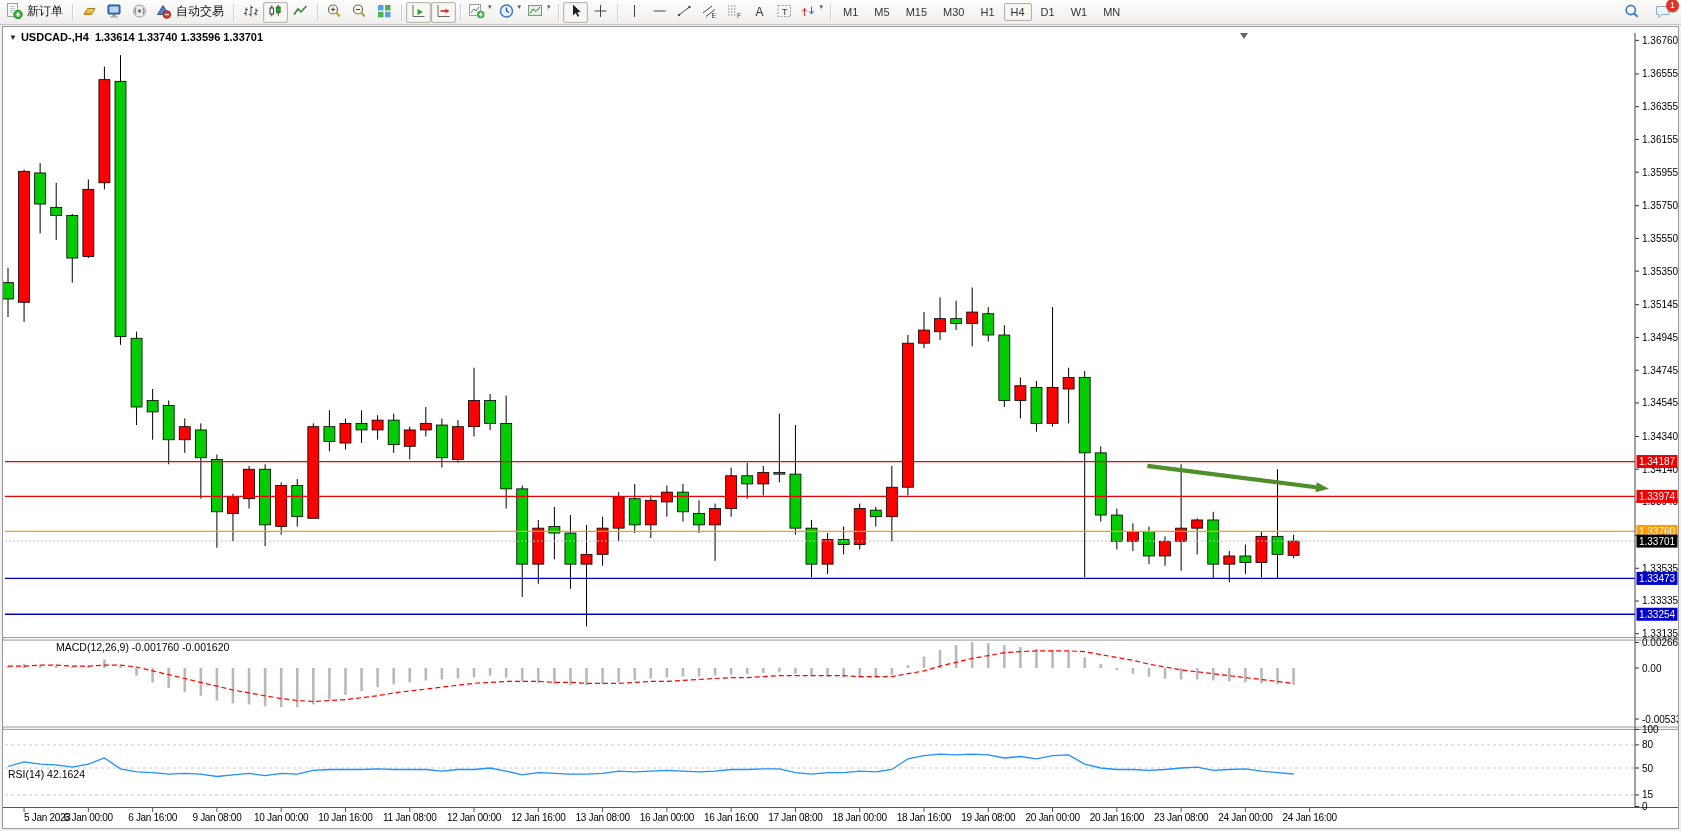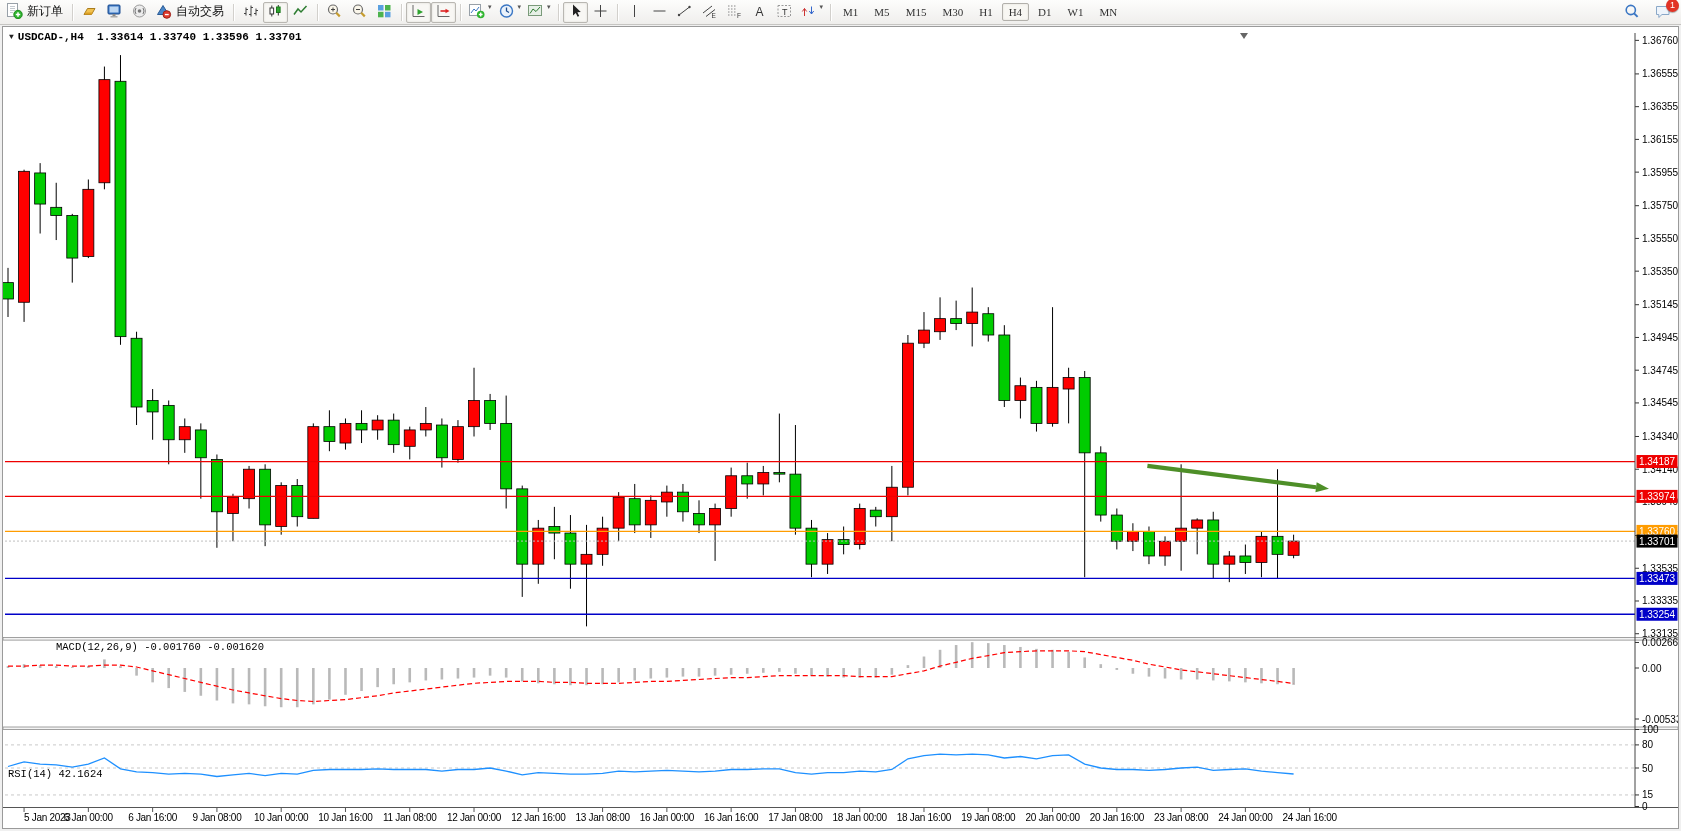--- a/index.html
+++ b/index.html
@@ -7,31 +7,31 @@
   #app{position:relative;width:1681px;height:831px;background:#f0f0f0;overflow:hidden;}
   
   #toolbar{position:absolute;left:0;top:0;width:100%;height:25px;display:flex;align-items:center;
     background:linear-gradient(#fdfdfc,#efeeec);border-bottom:1px solid #c6c5c2;padding-left:3px;box-sizing:border-box;}
   .tb-btn{height:21px;min-width:25px;display:flex;justify-content:center;gap:2px;
     padding:0 2px;border:1px solid transparent;border-radius:2px;box-sizing:border-box;}
   .tb-btn.pressed{background:#f8f7f4;border-color:#b9b7b2;box-shadow:inset 0 0 2px #d6d4cf;}
   .tb-btn .cap{font-size:12px;color:#111;white-space:nowrap;padding:0 2px;}
   .caret{font-size:7px;color:#555;margin-left:1px;}
   .tb-sep{width:1px;height:17px;background:#d2d0cc;margin:0 4px;box-shadow:1px 0 0 #ffffff;}
-  .tf-btn{font-size:11px;color:#333;padding:2px 6px;border:1px solid transparent;border-radius:2px;margin:0 1px;font-family:Liberation Serif, serif;}
+  .tf-btn{font-size:11px;color:#333;padding:2px 6px;border:1px solid transparent;border-radius:2px;margin:0 1px;}
   .tf-btn.active{background:#f8f7f3;border-color:#b2b0ab;box-shadow:inset 0 0 2px #dedcd6;text-align:right;}
   #tb-spacer{flex:1;}
   .badge-wrap{position:relative;}
   .noti-badge{position:absolute;top:-4px;right:-5px;width:13px;height:13px;border-radius:50%;
     background:#e23325;color:#fff;font-size:9px;line-height:13px;text-align:center;box-shadow:0 1px 1px rgba(0,0,0,.3);}
   
   #chart-window{position:absolute;left:2px;top:26px;width:1675px;height:801px;background:#ffffff;
     border:1px solid #9a9a9a;box-sizing:content-box;}
   #chart-svg{position:absolute;left:0;top:0;}
-  .overlay{position:absolute;color:#000;white-space:nowrap;font-family:Liberation Mono, monospace;}
+  .overlay{position:absolute;color:#000;white-space:nowrap;}
   #chart-title{left:6px;top:4px;font-size:11px;font-weight:600;letter-spacing:0;}
   #chart-title .tri{font-size:8px;vertical-align:1px;margin-right:4px;color:#222;}
   #macd-label{left:5px;top:614px;font-size:10.5px;margin-left:48px;}
   #rsi-label{left:5px;top:741px;font-size:10.5px;}
   svg text{font-family:"Liberation Sans",sans-serif;}
 </style>
 </head>
 <body>
 
 <div id="app">

